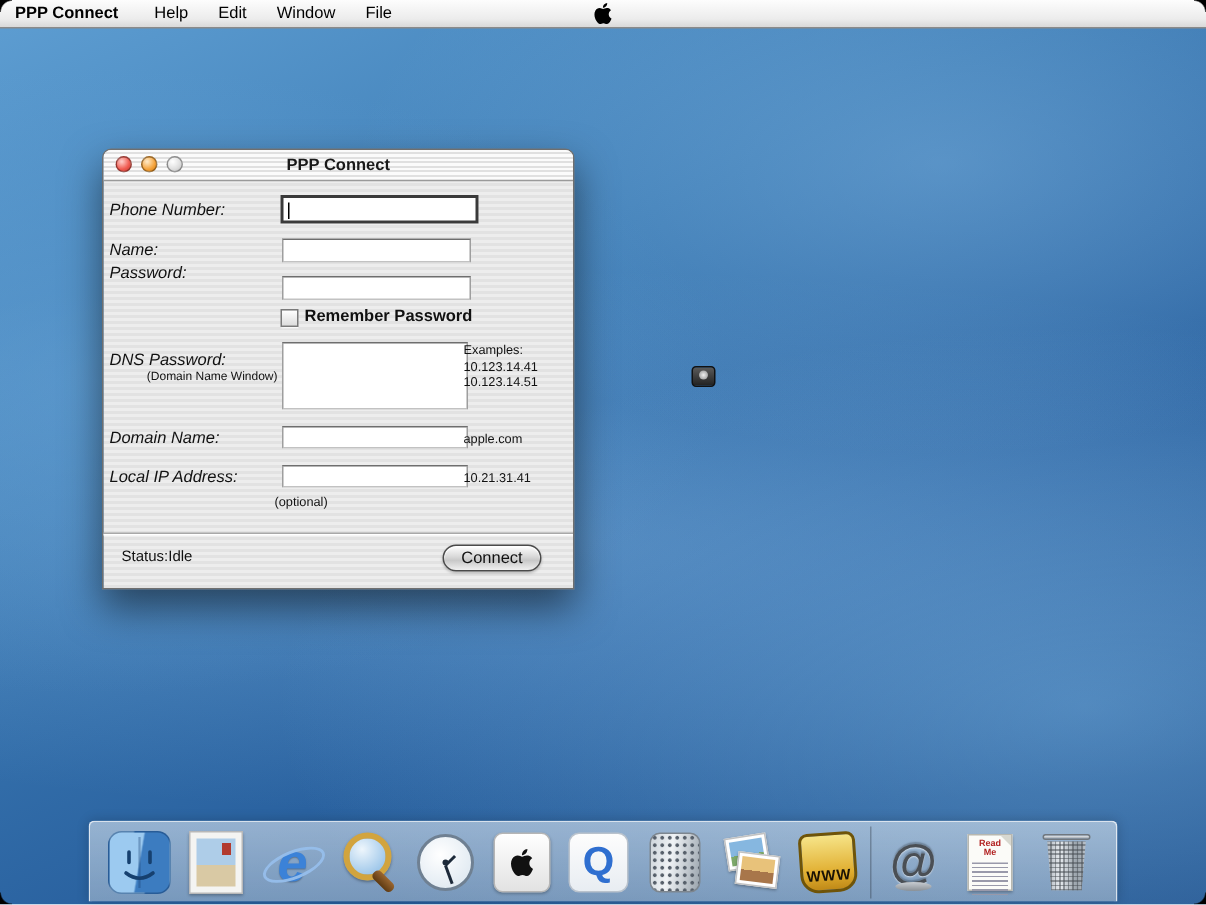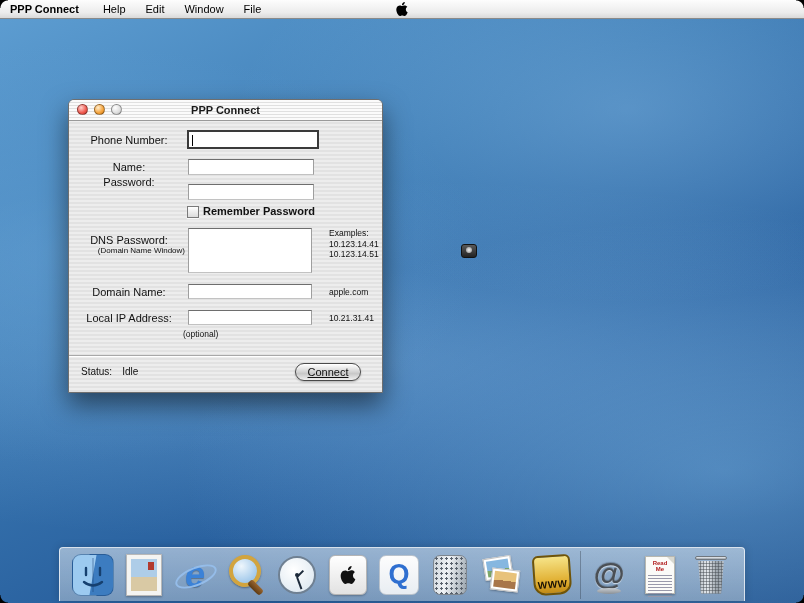--- a/index.html
+++ b/index.html
@@ -26,40 +26,40 @@
     border:1px solid #6f6f6f;border-radius:6px 6px 0 0;box-shadow:0 12px 26px rgba(0,0,0,.5);}
   .titlebar{position:absolute;top:0;left:0;right:0;height:20px;border-radius:5px 5px 0 0;
     background:repeating-linear-gradient(to bottom,#fbfbfb 0 1.5px,#e0e0e0 1.5px 3px);
     border-bottom:1px solid #9a9a9a;}
   .title{position:absolute;width:100%;text-align:center;top:4px;font-size:11px;font-weight:bold;color:#1a1a1a;}
   .tl{position:absolute;top:4px;width:11px;height:11px;border-radius:50%;border:1px solid rgba(0,0,0,.35);box-sizing:border-box;}
   .tl.red{left:8px;background:radial-gradient(circle at 35% 30%,#ffd0cc,#f0594f 60%,#c23a30);}
   .tl.yellow{left:25px;background:radial-gradient(circle at 35% 30%,#ffeccc,#f5a33b 60%,#d07a10);}
   .tl.pale{left:42px;background:radial-gradient(circle at 35% 30%,#ffffff,#dedede 60%,#b8b8b8);}
 
-  .lbl{position:absolute;left:4px;width:112px;text-align:center;font-size:11px;color:#111;}
+  .lbl{position:absolute;left:4px;width:112px;text-align:left;font-size:11px;color:#111;font-style:italic;}
   .sublbl{position:absolute;left:4px;width:112px;text-align:right;font-size:8px;color:#111;}
   .fld{position:absolute;left:119px;height:16px;box-sizing:border-box;background:#fff;
     border:1px solid;border-color:#6e6e6e #9e9e9e #c2c2c2 #9e9e9e;font-size:11px;padding:1px 3px;font-family:inherit;}
   input.fld,textarea.fld{outline:none;}
   textarea.fld{resize:none;}
   .fld.focusfld{left:118px;border:2px solid #3a3a3a;height:19px;width:132px;}
   .caret{display:inline-block;width:1px;height:11px;background:#000;margin-top:2px;}
-  .ex{position:absolute;left:260px;font-size:8.5px;color:#111;white-space:nowrap;}
+  .ex{position:absolute;left:240px;font-size:8.5px;color:#111;white-space:nowrap;}
   .note{position:absolute;font-size:8.5px;color:#111;}
   .chk{position:absolute;left:118px;top:106px;width:12px;height:12px;box-sizing:border-box;
     border:1px solid #7a7a7a;background:linear-gradient(#ffffff,#dcdcdc);box-shadow:0 1px 1px rgba(255,255,255,.8);}
   .chklbl{position:absolute;left:134px;top:105px;font-size:11px;font-weight:bold;color:#111;}
   .wsep{position:absolute;left:0;right:0;top:255px;height:1px;background:#a8a8a8;box-shadow:0 1px 0 #ffffff;}
   .status{position:absolute;left:12px;top:266px;font-size:10px;color:#111;}
-  .status .v{margin-left:10px;}
+  .status .v{}
   .connect{position:absolute;left:226px;top:263px;width:66px;height:18px;border-radius:9px;
     border:1px solid #4a4a4a;background:linear-gradient(#ffffff,#d8d8d8 45%,#c8c8c8 60%,#f0f0f0);
     font-size:11px;font-family:inherit;color:#111;padding:0;
-    box-shadow:inset 0 1px 1px rgba(255,255,255,.9),0 1px 2px rgba(0,0,0,.25);text-decoration:underline;}
+    box-shadow:inset 0 1px 1px rgba(255,255,255,.9),0 1px 2px rgba(0,0,0,.25);}
 
   
   .deskicon{position:absolute;left:461px;top:244px;width:14px;height:12px;z-index:5;
     background:linear-gradient(#5a5a5a,#222);border:1px solid #111;border-radius:3px;}
   .deskicon::after{content:"";position:absolute;left:4px;top:2px;width:6px;height:6px;border-radius:50%;
     background:radial-gradient(#f0f0f0,#888);}
 
   
   .dock{position:absolute;left:50%;transform:translateX(-50%);bottom:2px;width:686px;height:54px;z-index:30;
     background:linear-gradient(rgba(236,241,246,.55),rgba(198,208,218,.5));

